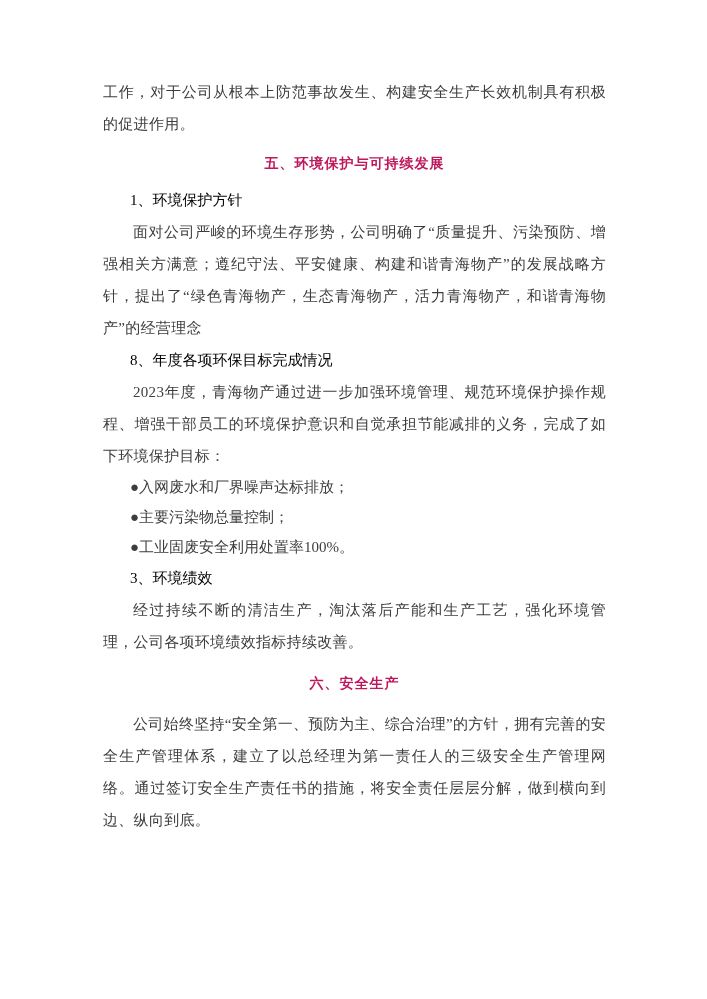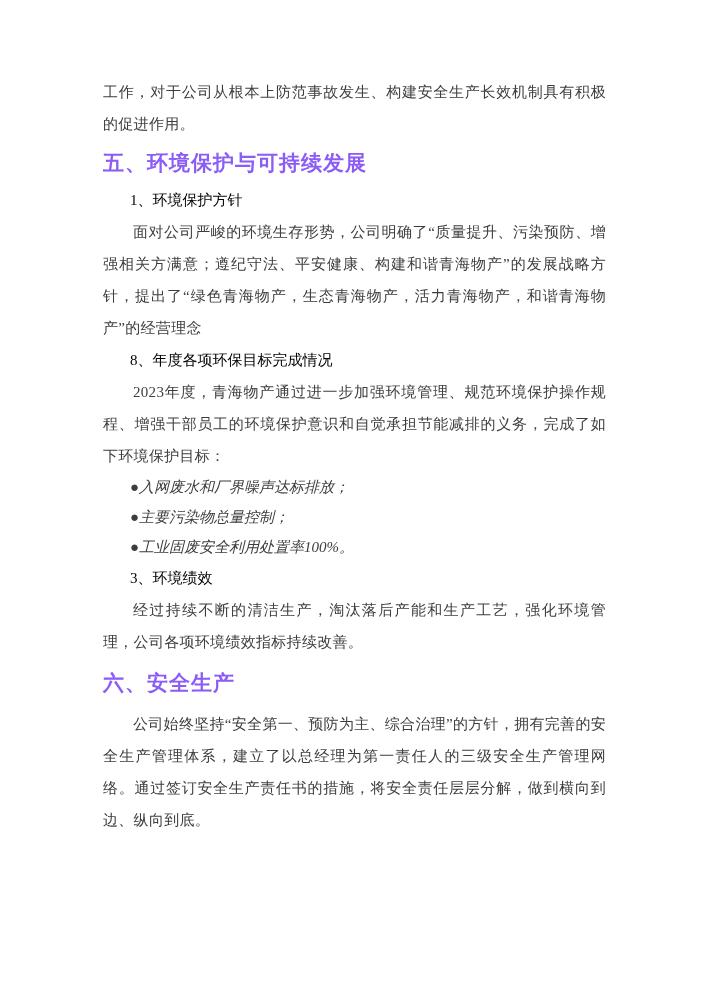--- a/index.html
+++ b/index.html
@@ -39,29 +39,29 @@
     line-height: 32px;
     text-indent: 1.8em;
     color: #000000;
   }
   .bullet-item {
     margin: 0;
     font-size: 15px;
     line-height: 30px;
     margin-left: 1.8em;
     color: #3d3d3d;
-    font-style: italic;
   }
   .section-heading {
     margin: 8px 0 6px 0;
     font-family: "Liberation Sans", "DejaVu Sans", sans-serif;
-    font-size: 21px;
+    font-size: 14px;
     font-weight: bold;
     line-height: 30px;
-    color: #8b5cf6;
+    text-align: center;
+    color: #be185d;
     letter-spacing: 1px;
   }
   .section-heading.second {
     margin: 10px 0 10px 0;
   }
   .page-number {
     position: absolute;
     top: 920px;
     left: 0;
     width: 707px;

